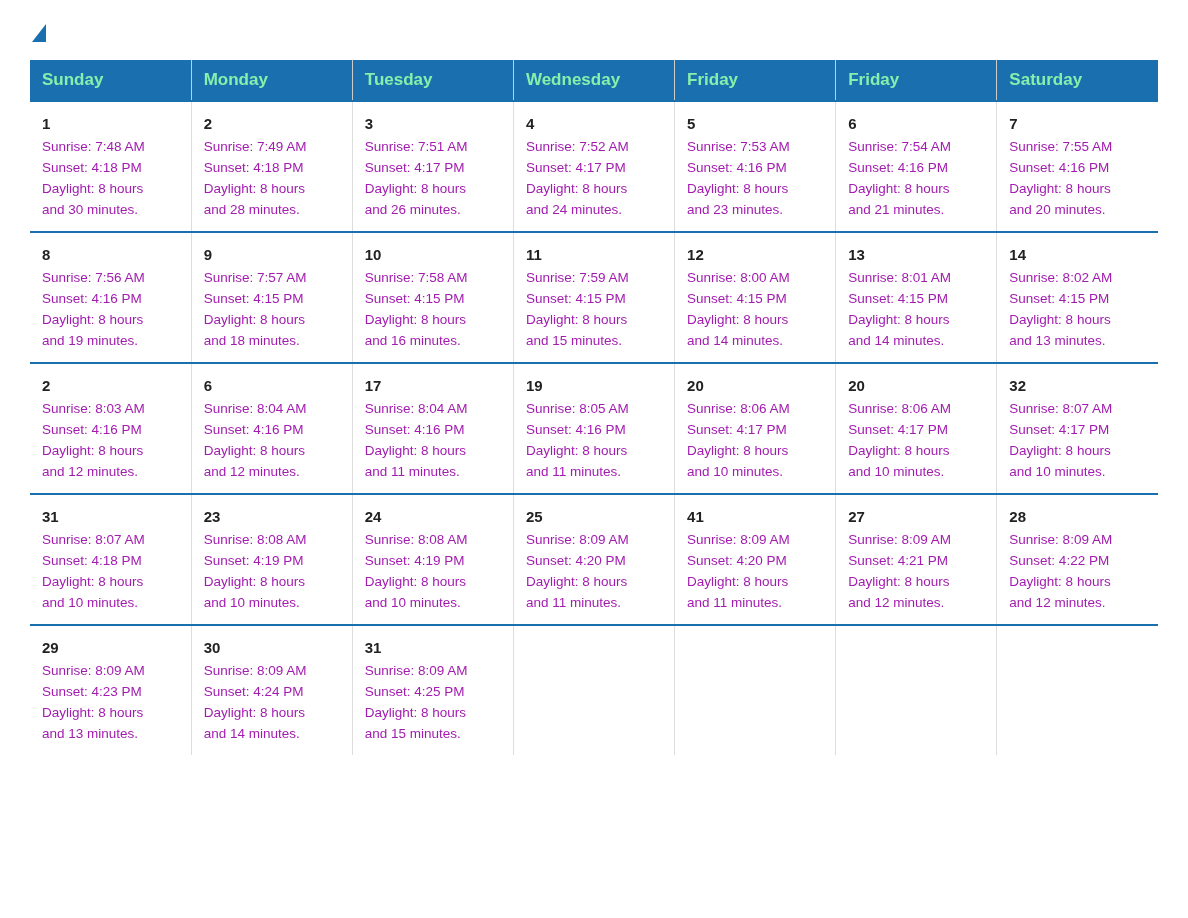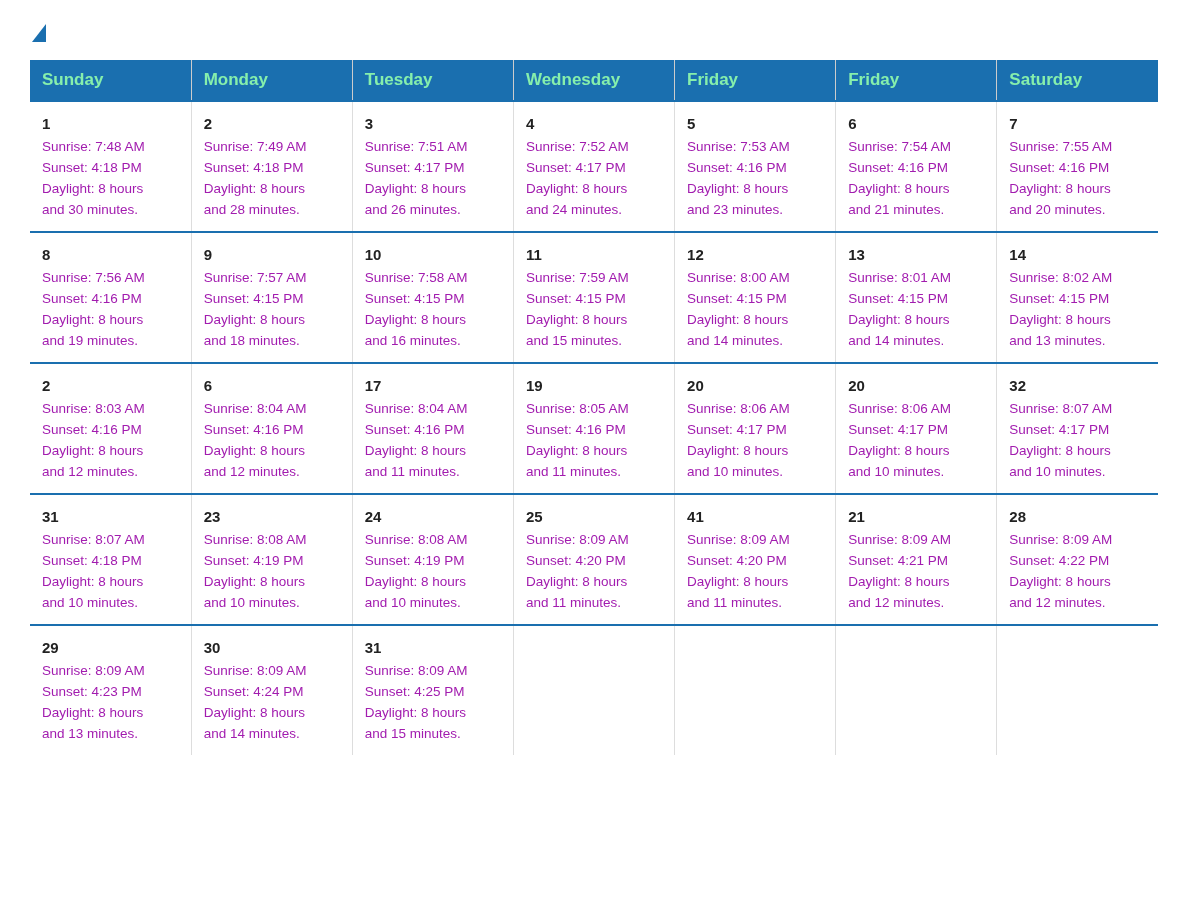--- a/index.html
+++ b/index.html
@@ -159,21 +159,21 @@
           <td><span class="day-number">20</span><span class="day-info">Sunrise: 8:06 AM<br>Sunset: 4:17 PM<br>Daylight: 8 hours<br>and 10 minutes.</span></td>
           <td><span class="day-number">20</span><span class="day-info">Sunrise: 8:06 AM<br>Sunset: 4:17 PM<br>Daylight: 8 hours<br>and 10 minutes.</span></td>
           <td><span class="day-number">32</span><span class="day-info">Sunrise: 8:07 AM<br>Sunset: 4:17 PM<br>Daylight: 8 hours<br>and 10 minutes.</span></td>
         </tr>
         <tr>
           <td><span class="day-number">31</span><span class="day-info">Sunrise: 8:07 AM<br>Sunset: 4:18 PM<br>Daylight: 8 hours<br>and 10 minutes.</span></td>
           <td><span class="day-number">23</span><span class="day-info">Sunrise: 8:08 AM<br>Sunset: 4:19 PM<br>Daylight: 8 hours<br>and 10 minutes.</span></td>
           <td><span class="day-number">24</span><span class="day-info">Sunrise: 8:08 AM<br>Sunset: 4:19 PM<br>Daylight: 8 hours<br>and 10 minutes.</span></td>
           <td><span class="day-number">25</span><span class="day-info">Sunrise: 8:09 AM<br>Sunset: 4:20 PM<br>Daylight: 8 hours<br>and 11 minutes.</span></td>
           <td><span class="day-number">41</span><span class="day-info">Sunrise: 8:09 AM<br>Sunset: 4:20 PM<br>Daylight: 8 hours<br>and 11 minutes.</span></td>
-          <td><span class="day-number">21</span><span class="day-info">Sunrise: 8:09 AM<br>Sunset: 4:21 PM<br>Daylight: 8 hours<br>and 12 minutes.</span></td>
+          <td><span class="day-number">27</span><span class="day-info">Sunrise: 8:09 AM<br>Sunset: 4:21 PM<br>Daylight: 8 hours<br>and 12 minutes.</span></td>
           <td><span class="day-number">28</span><span class="day-info">Sunrise: 8:09 AM<br>Sunset: 4:22 PM<br>Daylight: 8 hours<br>and 12 minutes.</span></td>
         </tr>
         <tr>
           <td><span class="day-number">29</span><span class="day-info">Sunrise: 8:09 AM<br>Sunset: 4:23 PM<br>Daylight: 8 hours<br>and 13 minutes.</span></td>
           <td><span class="day-number">30</span><span class="day-info">Sunrise: 8:09 AM<br>Sunset: 4:24 PM<br>Daylight: 8 hours<br>and 14 minutes.</span></td>
           <td><span class="day-number">31</span><span class="day-info">Sunrise: 8:09 AM<br>Sunset: 4:25 PM<br>Daylight: 8 hours<br>and 15 minutes.</span></td>
           <td></td>
           <td></td>
           <td></td>
           <td></td>

